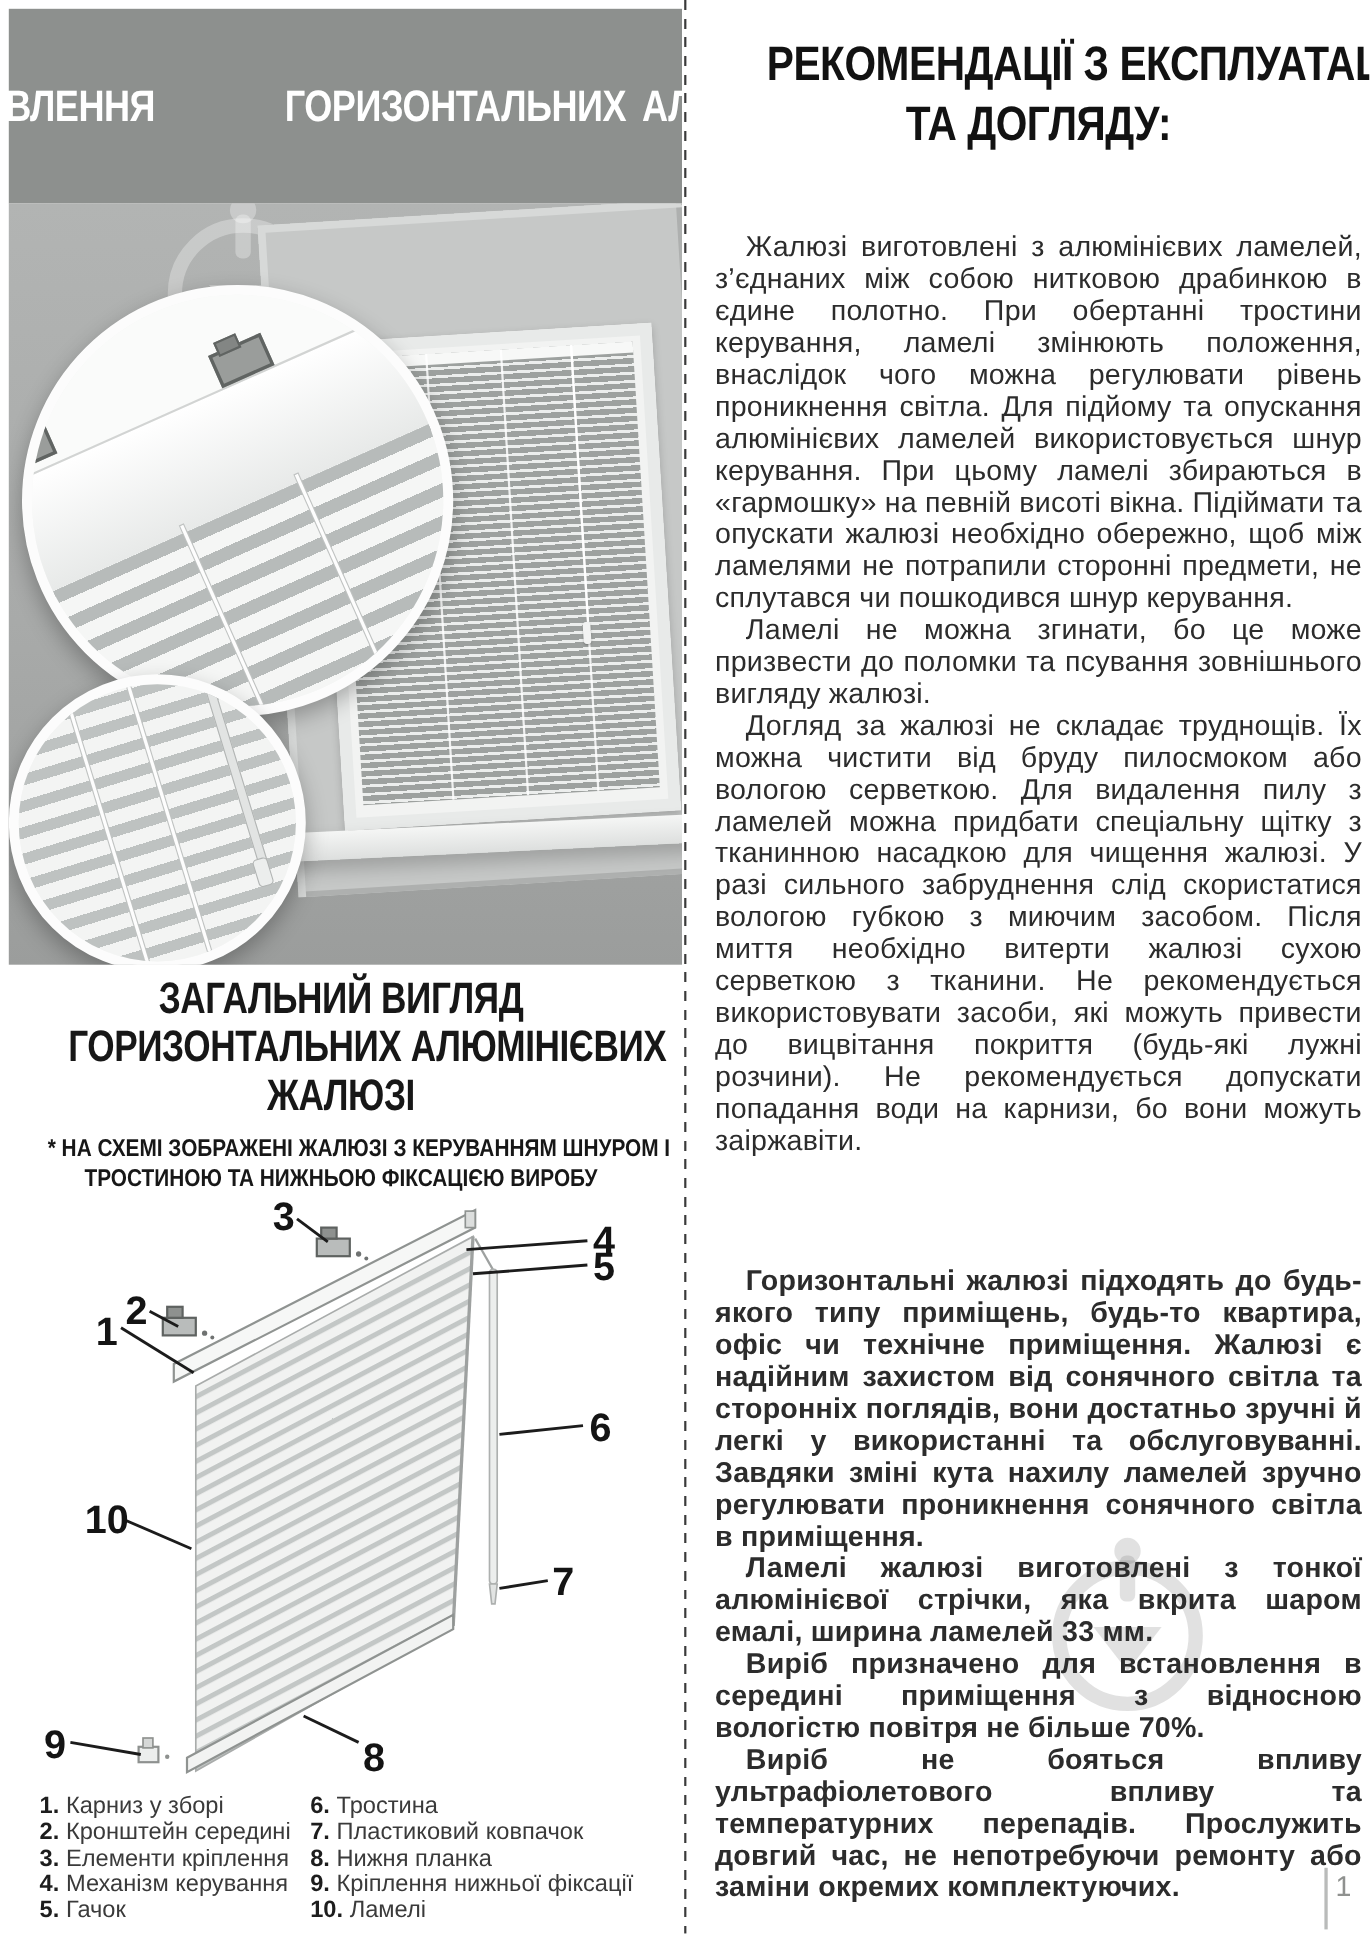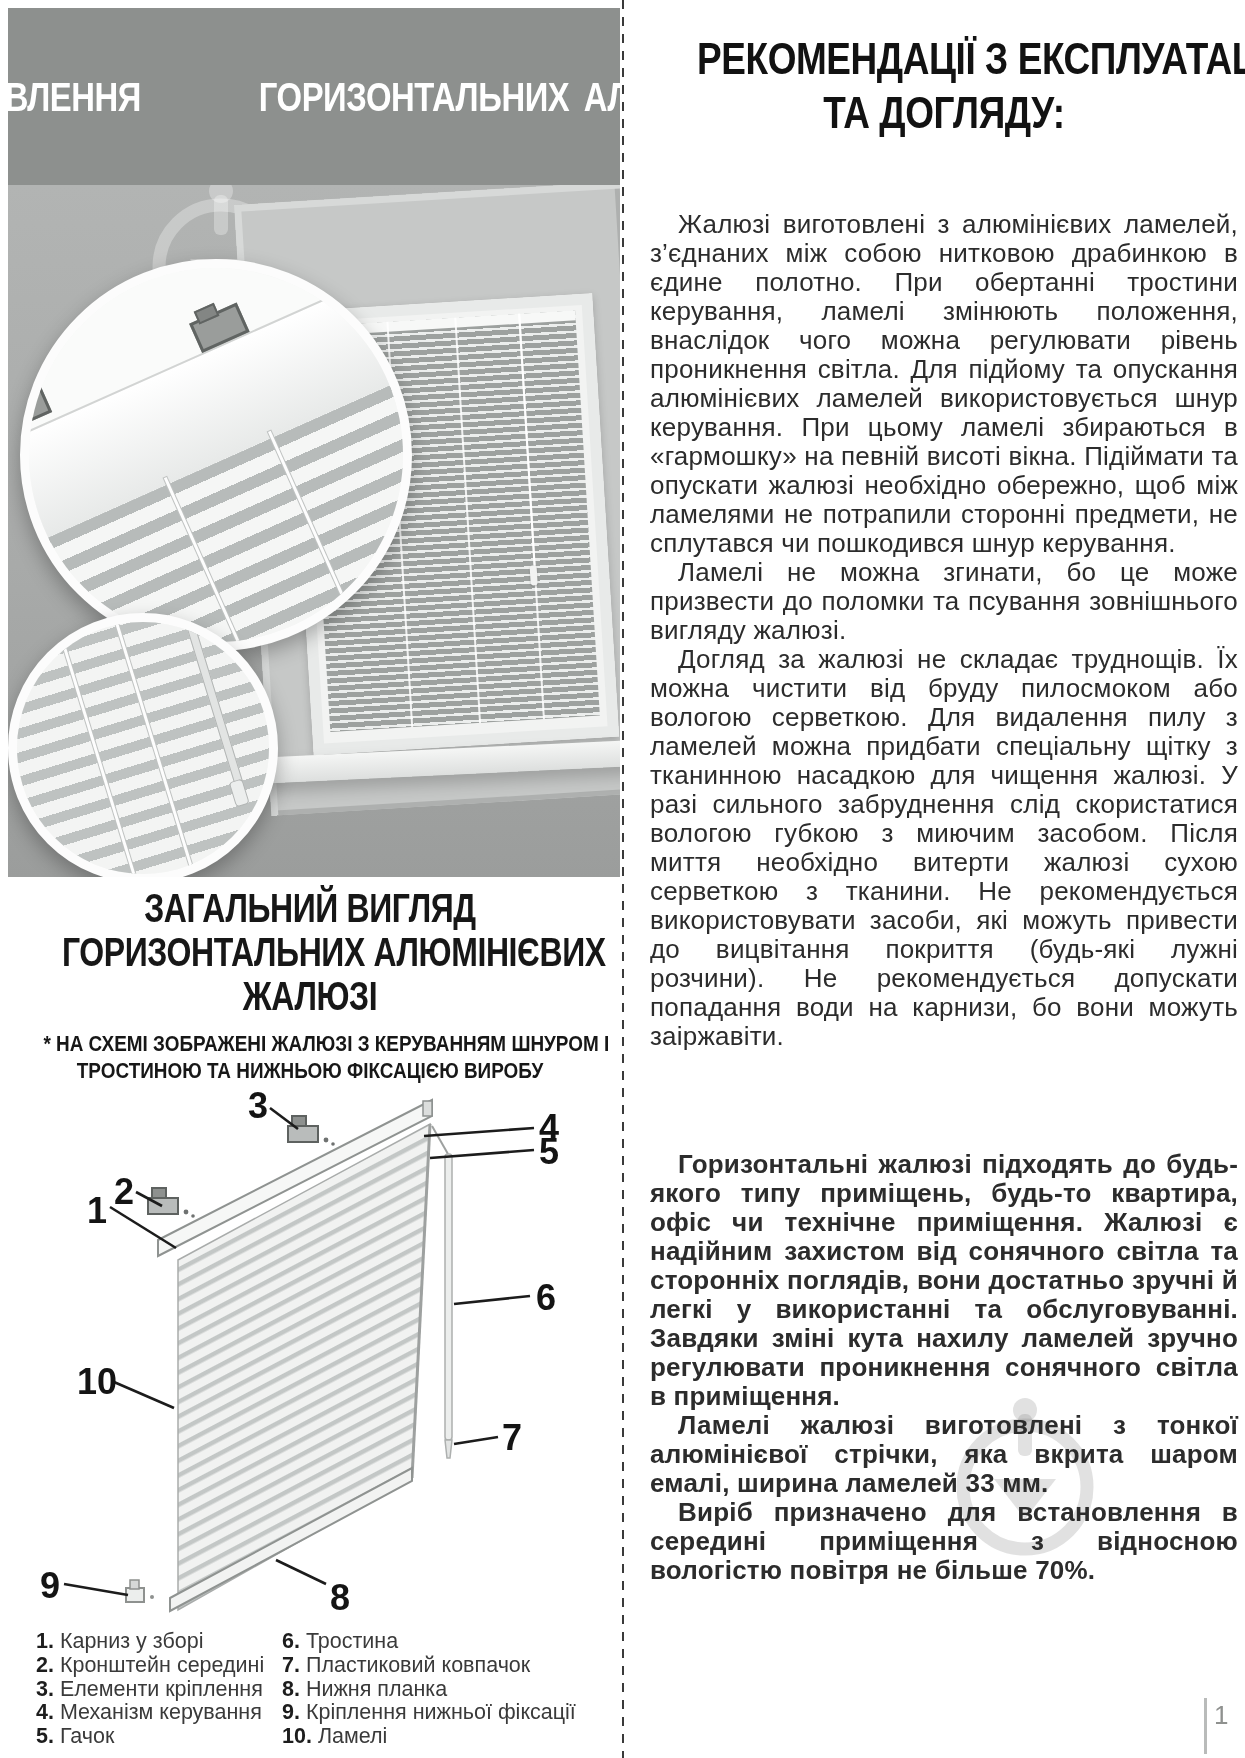--- a/index.html
+++ b/index.html
@@ -267,18 +267,19 @@
       <p>Жалюзі виготовлені з алюмінієвих ламелей, з’єднаних між собою нитковою драбинкою в єдине полотно. При обертанні тростини керування, ламелі змінюють положення, внаслідок чого можна регулювати рівень проникнення світла. Для підйому та опускання алюмінієвих ламелей використовується шнур керування. При цьому ламелі збираються в «гармошку» на певній висоті вікна. Підіймати та опускати жалюзі необхідно обережно, щоб між ламелями не потрапили сторонні предмети, не сплутався чи пошкодився шнур керування.</p>
       <p>Ламелі не можна згинати, бо це може призвести до поломки та псування зовнішнього вигляду жалюзі.</p>
       <p>Догляд за жалюзі не складає труднощів. Їх можна чистити від бруду пилосмоком або вологою серветкою. Для видалення пилу з ламелей можна придбати спеціальну щітку з тканинною насадкою для чищення жалюзі. У разі сильного забруднення слід скористатися вологою губкою з миючим засобом. Після миття необхідно витерти жалюзі сухою серветкою з тканини. Не рекомендується використовувати засоби, які можуть привести до вицвітання покриття (будь-які лужні розчини). Не рекомендується допускати попадання води на карнизи, бо вони можуть заіржавіти.</p>
     </div>
 
 
     <div class="body purpose-body z1">
       <p>Горизонтальні жалюзі підходять до будь-якого типу приміщень, будь-то квартира, офіс чи технічне приміщення. Жалюзі є надійним захистом від сонячного світла та сторонніх поглядів, вони достатньо зручні й легкі у використанні та обслуговуванні. Завдяки зміні кута нахилу ламелей зручно регулювати проникнення сонячного світла в приміщення.</p>
       <p>Ламелі жалюзі виготовлені з тонкої алюмінієвої стрічки, яка вкрита шаром емалі, ширина ламелей 33 мм.</p>
       <p>Виріб призначено для встановлення в середині приміщення з відносною вологістю повітря не більше 70%.</p>
+      <p>Виріб не бояться впливу ультрафіолетового впливу та температурних перепадів. Прослужить довгий час, не непотребуючи ремонту або заміни окремих комплектуючих.</p>
     </div>
   </div>
 
   <div class="pagenum-bar"></div>
   <div class="pagenum">1</div>
 </div>
 
 </body></html>

